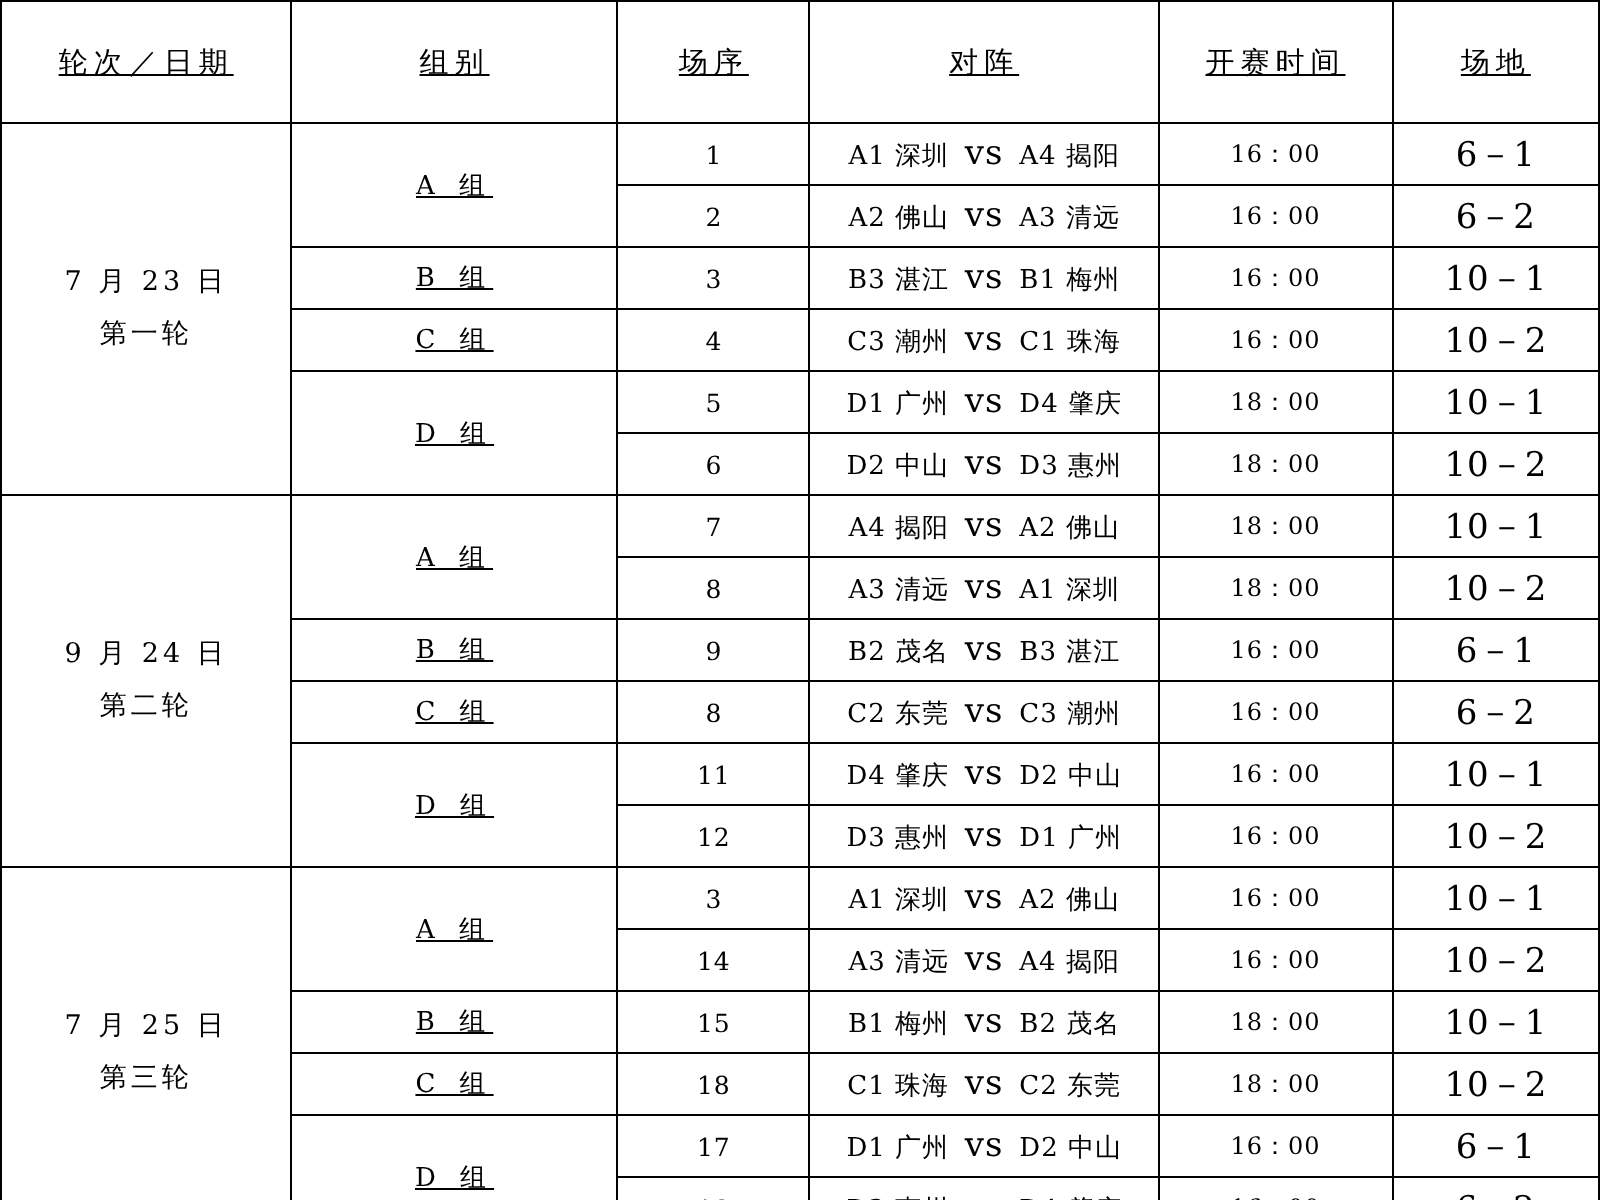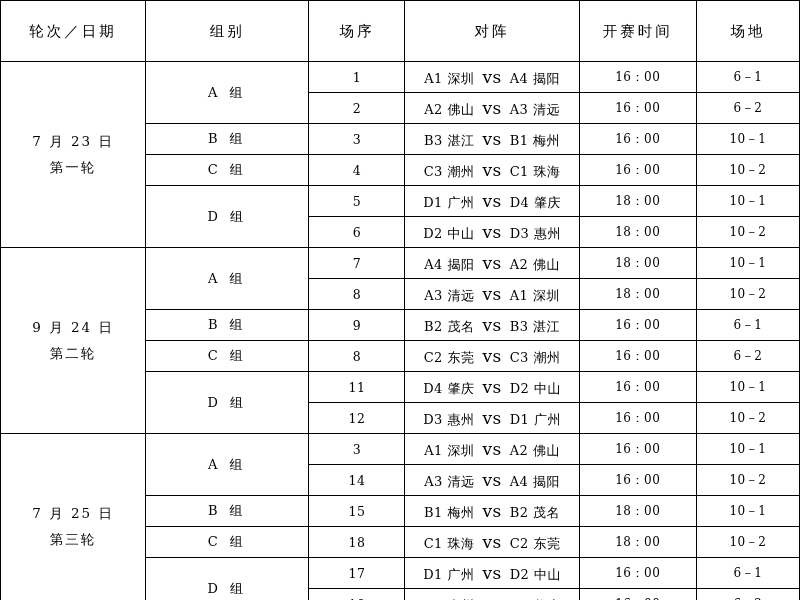--- a/index.html
+++ b/index.html
@@ -24,60 +24,62 @@
     border: 1px solid #000000;
     text-align: center;
     vertical-align: middle;
     font-weight: normal;
     padding: 0;
   }
   thead th {
     height: 60px;
     font-size: 14.5px;
     letter-spacing: 3px;
+    text-decoration: underline;
   }
   tbody td {
     height: 30px;
     font-size: 13px;
   }
   .col-round   { width: 145px; }
   .col-group   { width: 163px; }
   .col-order   { width: 96px; }
   .col-match   { width: 174px; }
   .col-time    { width: 117px; }
   .col-venue   { width: 103px; }
 
   .cell-round {
     font-size: 13.5px;
     letter-spacing: 2px;
     line-height: 1.9;
   }
   .cell-group {
     font-size: 13px;
     letter-spacing: 4px;
+    text-decoration: underline;
   }
   .cell-order {
     font-size: 12.5px;
     letter-spacing: 0.5px;
   }
   .cell-match {
     font-size: 13px;
     letter-spacing: 0.5px;
     white-space: nowrap;
   }
   .cell-match .vs {
     font-size: 17px;
     padding: 0 2px;
   }
   .cell-time {
     font-size: 12px;
     letter-spacing: 0.5px;
   }
   .cell-venue {
-    font-size: 12px;
+    font-size: 17px;
     letter-spacing: 0.5px;
   }
   .round-line { display: block; text-align: center; }
   .thick-top > td { border-top: 2px solid #000000; }
 </style>
 </head>
 <body>
 
 <table id="schedule-table">
   <colgroup>

